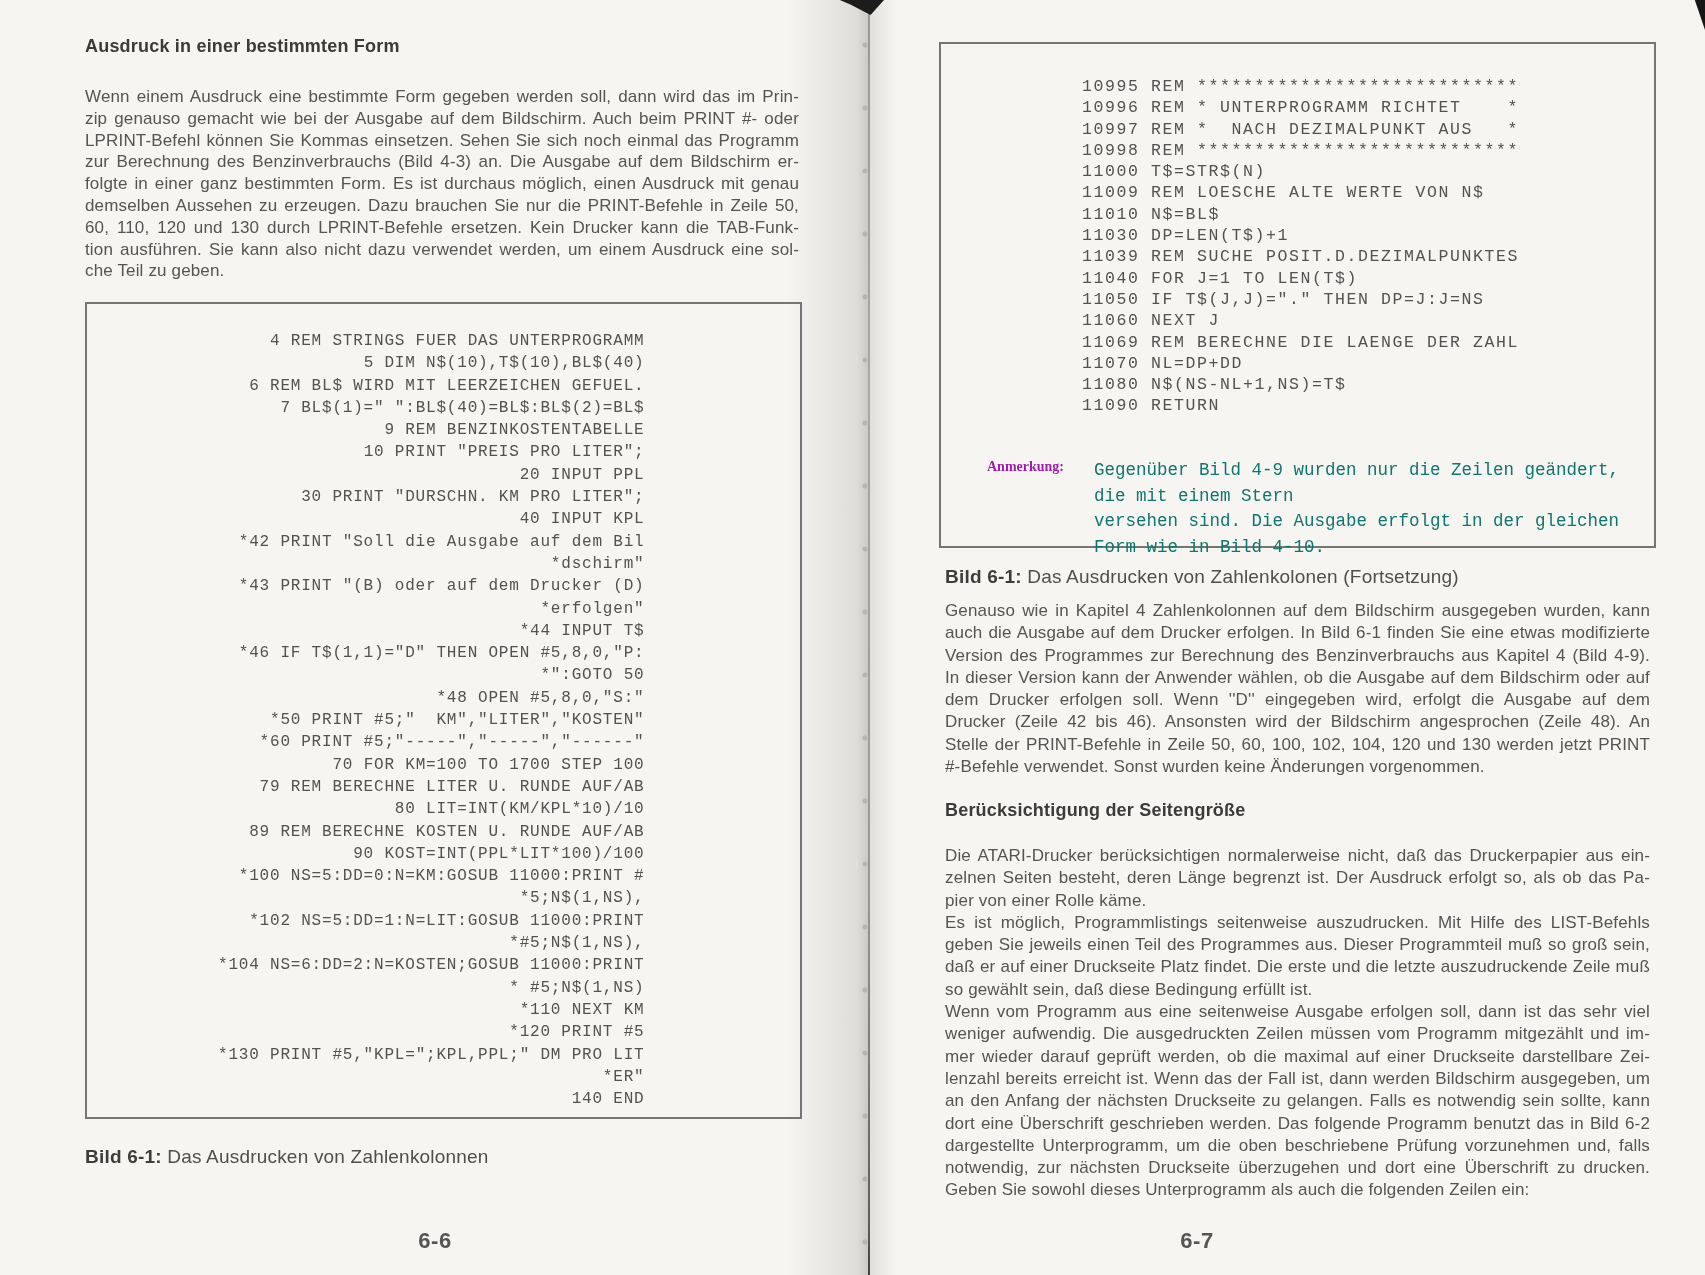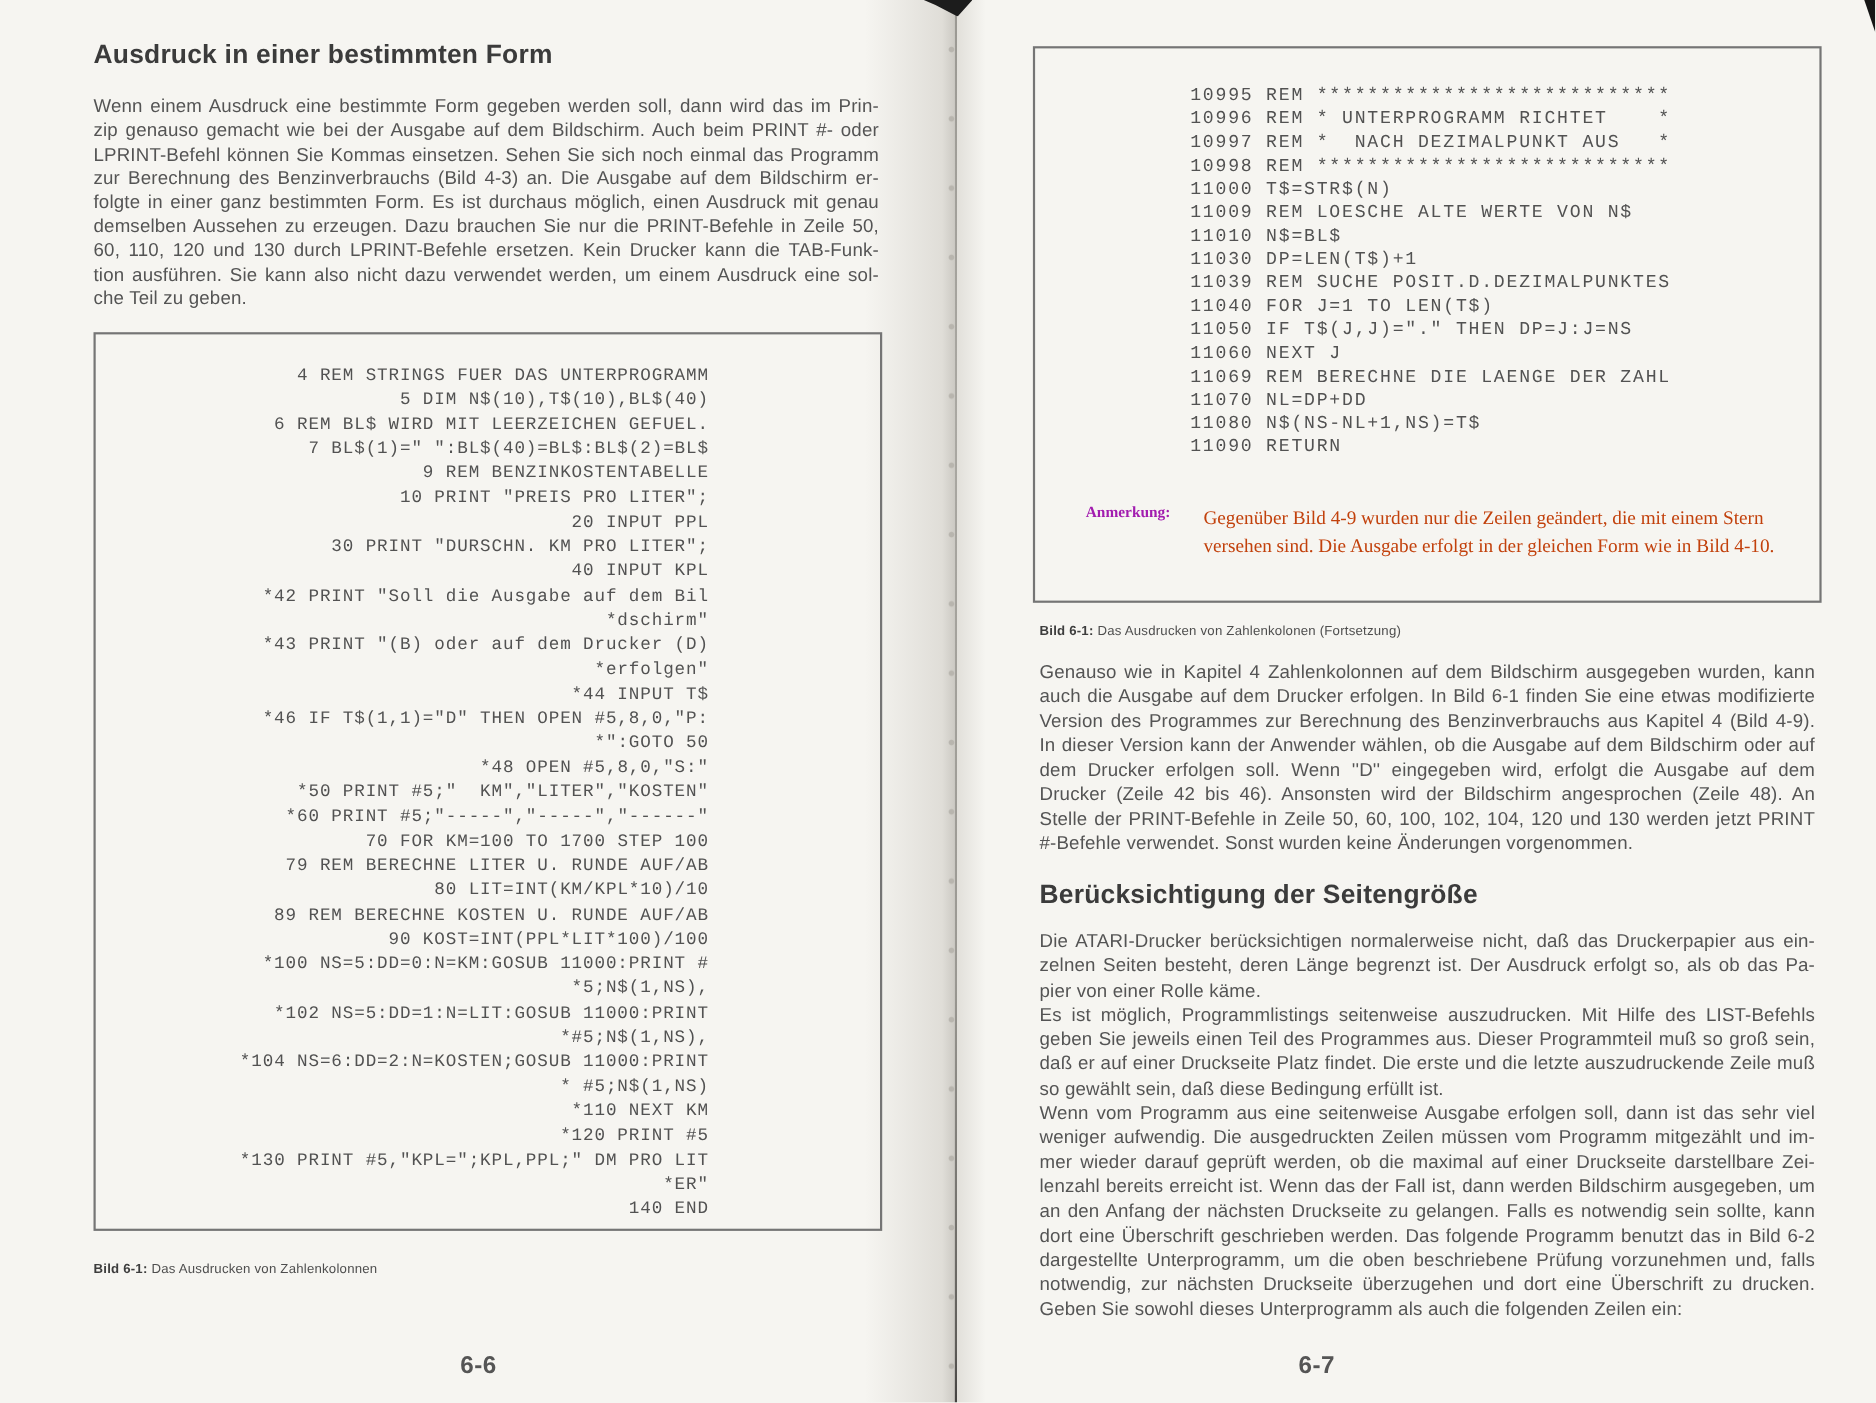--- a/index.html
+++ b/index.html
@@ -5,48 +5,48 @@
   html,body{margin:0;padding:0;}
   body{
     width:1705px;height:1275px;position:relative;overflow:hidden;
     background:#f6f5f1;
     font-family:"Liberation Sans",sans-serif;
     color:#4f4f4f;
   }
   .abs{position:absolute;}
   
   .h1{
-    font-size:24px;font-weight:bold;color:#3b3b3b;letter-spacing:.2px;
+    font-size:18px;font-weight:bold;color:#3b3b3b;letter-spacing:.2px;
   }
   .bodytext{
     font-size:17px;line-height:21.8px;color:#545454;letter-spacing:.15px;
   }
   .bodytext2{
     font-size:17px;line-height:22.3px;color:#545454;letter-spacing:.15px;
   }
   .tline{white-space:pre-wrap;text-align:justify;text-align-last:justify;}
   .tline:last-child{text-align-last:left;}
   .para-block{margin:0 0 0 0;}
   .codebox{
     border:2px solid #757575;background:transparent;
   }
   pre.listing{
     margin:0;font-family:"Liberation Mono","DejaVu Sans Mono",monospace;
     color:#525252;white-space:pre;
   }
   .listing-left{font-size:16px;line-height:22.3px;letter-spacing:.8px;text-align:right;}
   .listing-right{font-size:16.5px;line-height:21.3px;letter-spacing:1.6px;}
-  .caption{font-size:12px;color:#4e4e4e;letter-spacing:.2px;}
+  .caption{font-size:19px;color:#4e4e4e;letter-spacing:.2px;}
   .caption b{color:#3d3d3d;}
   .pagenum{font-size:22px;font-weight:600;color:#555;text-align:center;letter-spacing:.5px;}
   .note-label{
     font-family:Liberation Serif, serif;font-weight:bold;font-size:14px;color:#a21caf;
   }
   .note-text{
-    font-family:Liberation Serif, serif;font-size:17.5px;line-height:25.5px;color:#c2410c;
+    font-family:Liberation Mono, monospace;font-size:17.5px;line-height:25.5px;color:#0f766e;
   }
   .note-text .tline{text-align:left;text-align-last:left;}
   
   .gutter-shade{
     left:786px;top:0;width:82px;height:1275px;
     background:linear-gradient(to right, rgba(214,211,204,0) 0%, rgba(205,202,195,.55) 86%, rgba(190,187,180,.75) 100%);
   }
   .gutter-shade-r{
     left:870px;top:0;width:26px;height:1275px;
     background:linear-gradient(to right, rgba(205,202,195,.5) 0%, rgba(214,211,204,0) 100%);

